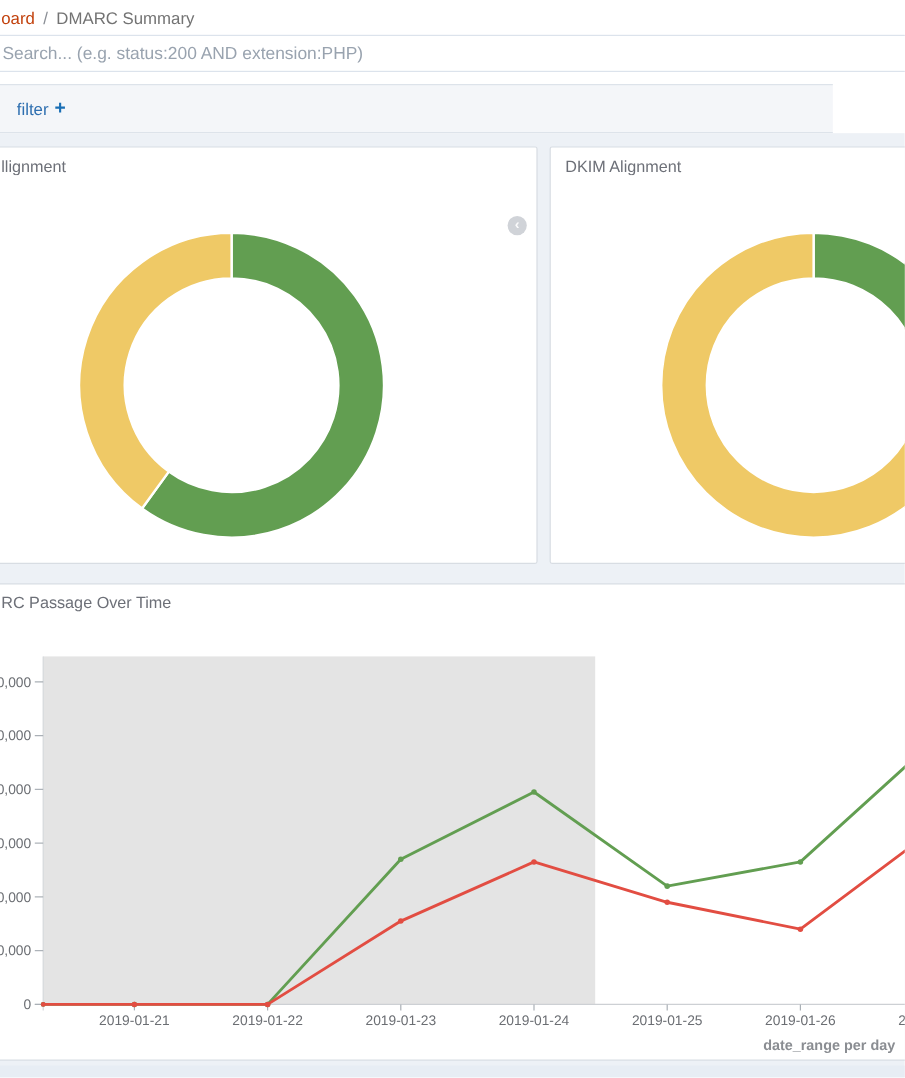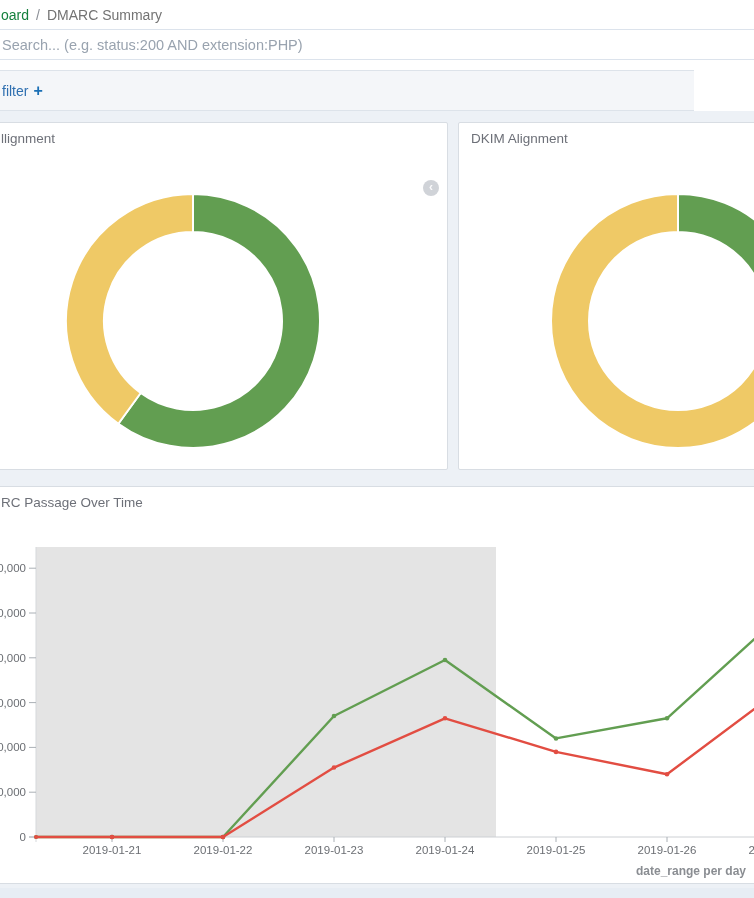--- a/index.html
+++ b/index.html
@@ -8,33 +8,33 @@
     background:#ffffff;
     font-family:"Liberation Sans","DejaVu Sans",sans-serif;
     -webkit-font-smoothing:antialiased;
   }
   
   .breadcrumb-row{
     position:absolute;left:0;top:0;width:754px;height:29px;
     background:#fff;display:flex;align-items:center;padding-left:1px;
     font-size:14px;white-space:nowrap;
   }
-  .crumb-link{color:#15803d;cursor:pointer;}
+  .crumb-link{color:#c2410c;cursor:pointer;}
   .crumb-sep{color:#8b8f96;margin:0 7px;}
   .crumb-current{color:#737373;}
   .search-input{
     position:absolute;left:-2px;top:29px;width:758px;height:31px;box-sizing:border-box;
     border:1px solid #dce3ec;border-radius:0;background:#fff;
     font-family:inherit;font-size:14.5px;color:#3b3e45;padding:0 6px 0 3px;outline:none;
   }
   .search-input::placeholder{color:#99a3af;opacity:1;}
   .filter-bar{
     position:absolute;left:0;top:70px;width:694px;height:41px;box-sizing:border-box;
     background:#f4f6f9;border-top:1px solid #dde3ea;border-bottom:1px solid #dde3ea;
-    display:flex;align-items:center;padding-left:2px;
+    display:flex;align-items:center;padding-left:14px;
   }
   .add-filter{color:#2e6fb0;font-size:14px;cursor:pointer;display:flex;align-items:center;}
   .plus-icon{color:#1a6fb5;font-weight:bold;font-size:16px;margin-left:5px;line-height:1;}
   
   .dashboard-bg{
     position:absolute;left:0;top:111px;width:754px;height:787px;background:#edf1f6;
   }
   .panel{
     position:absolute;background:#fff;border:1px solid #d8dde3;border-radius:2px;box-sizing:border-box;
   }

